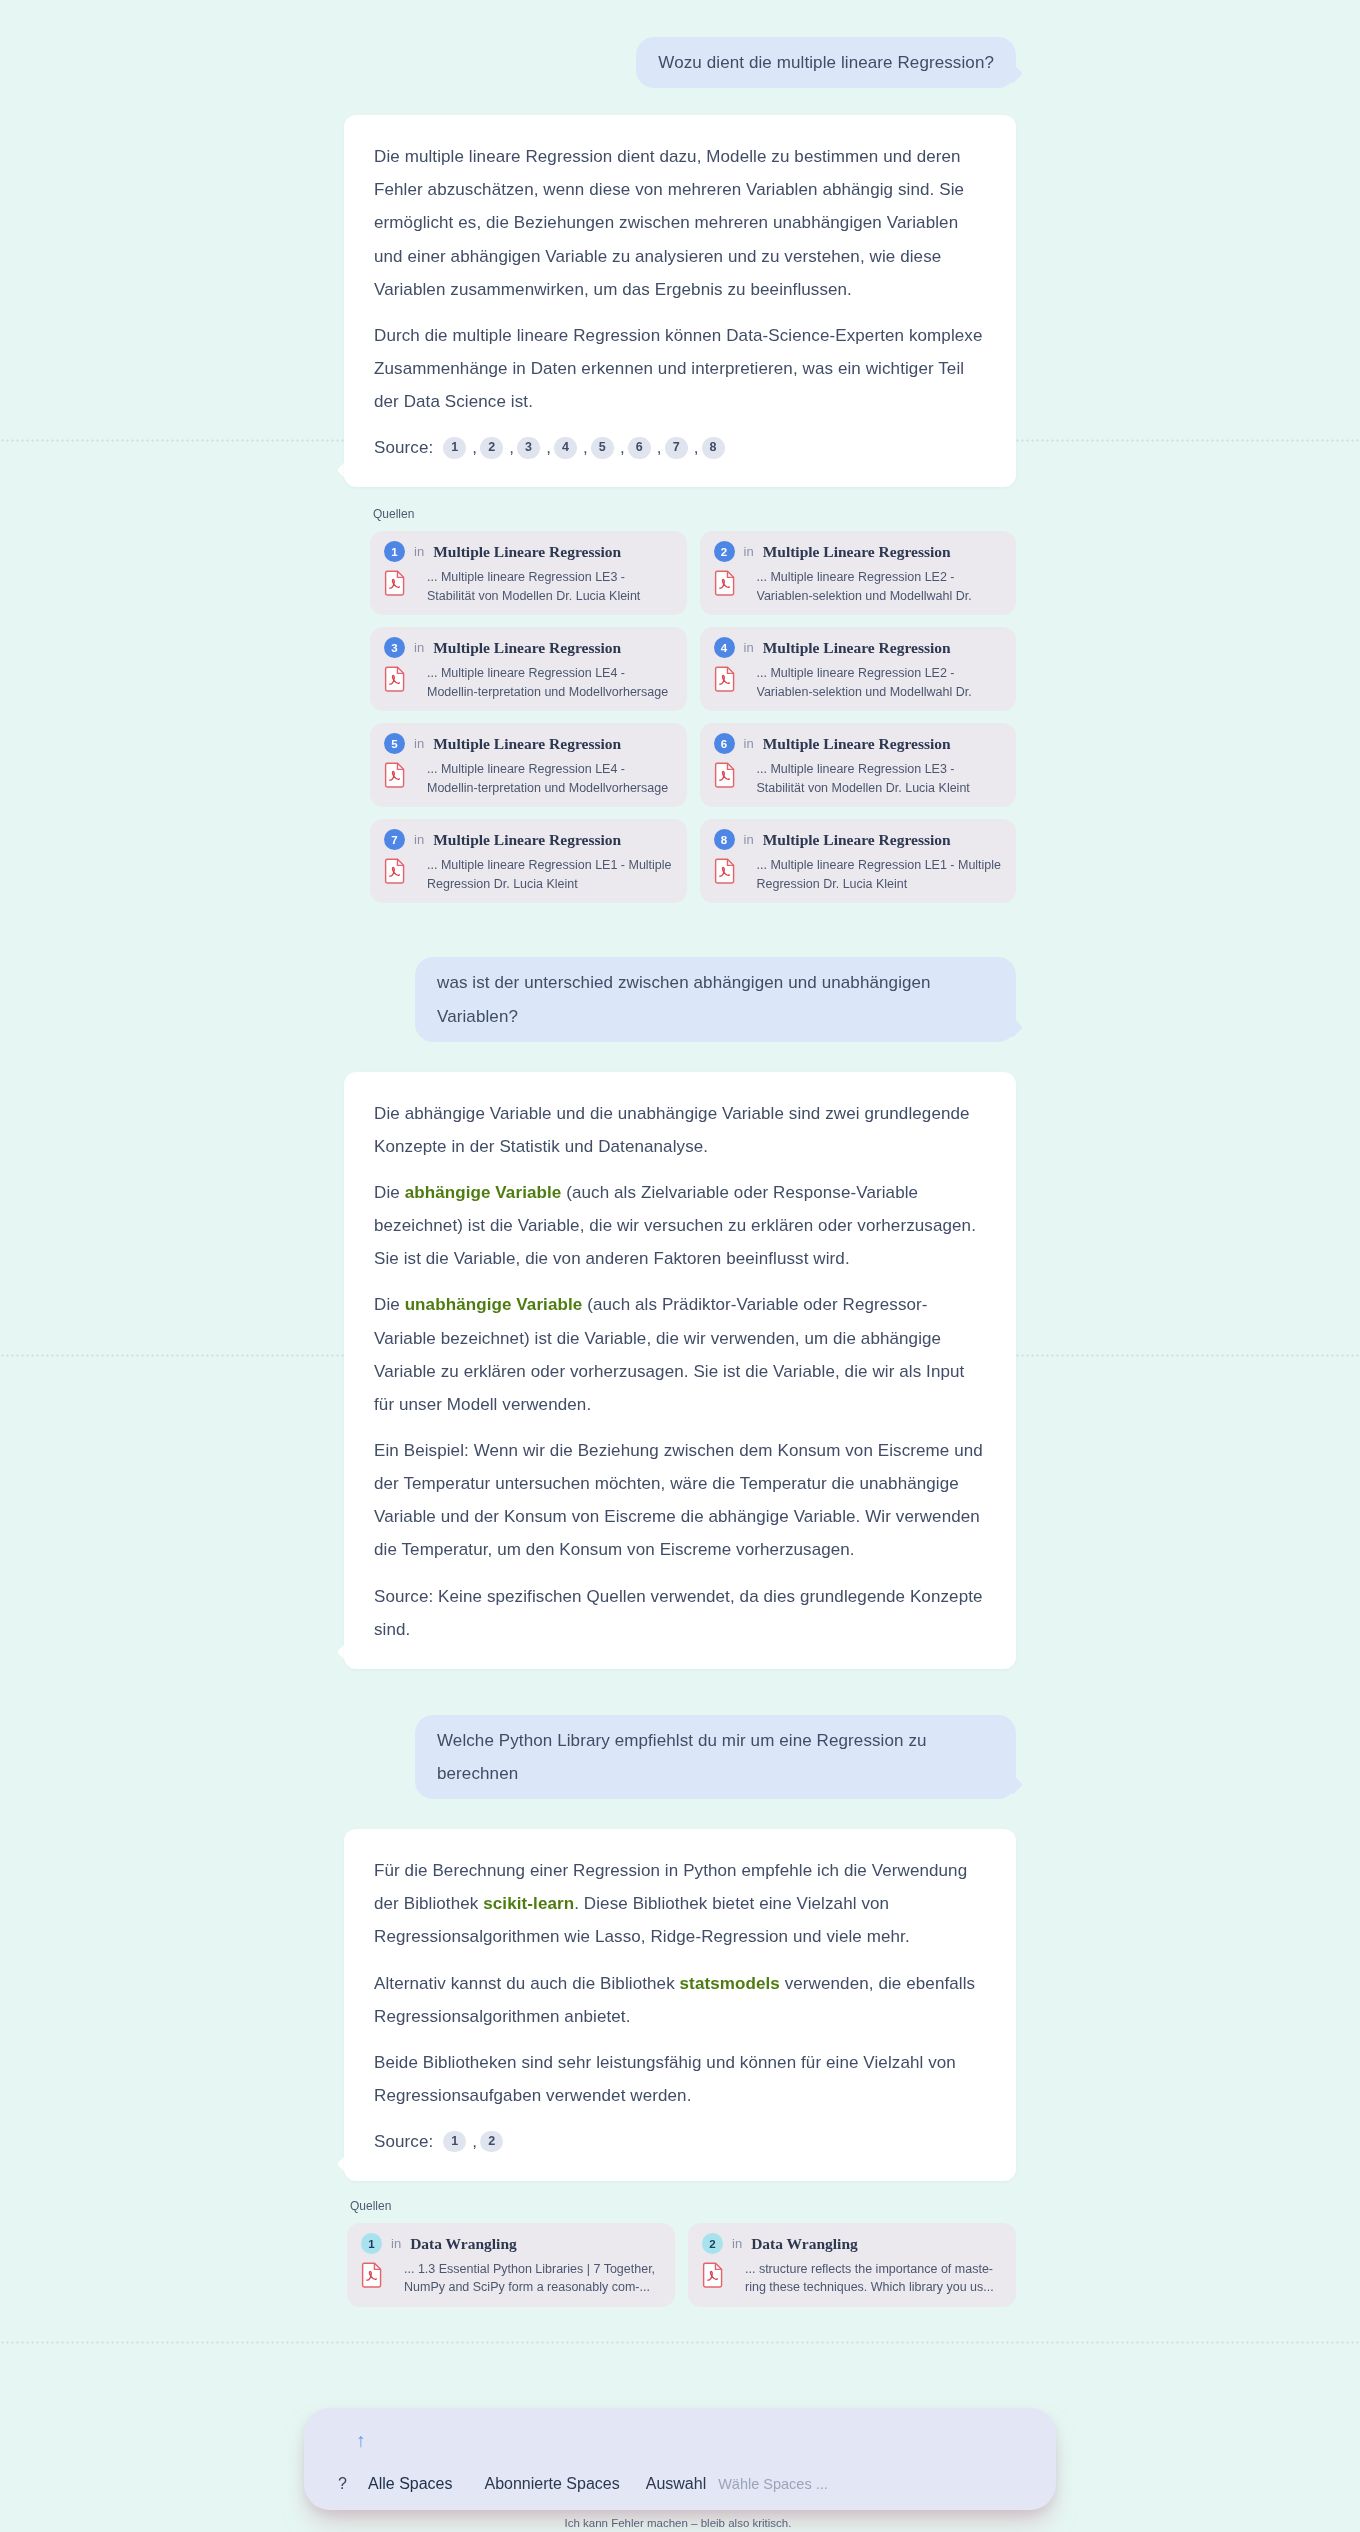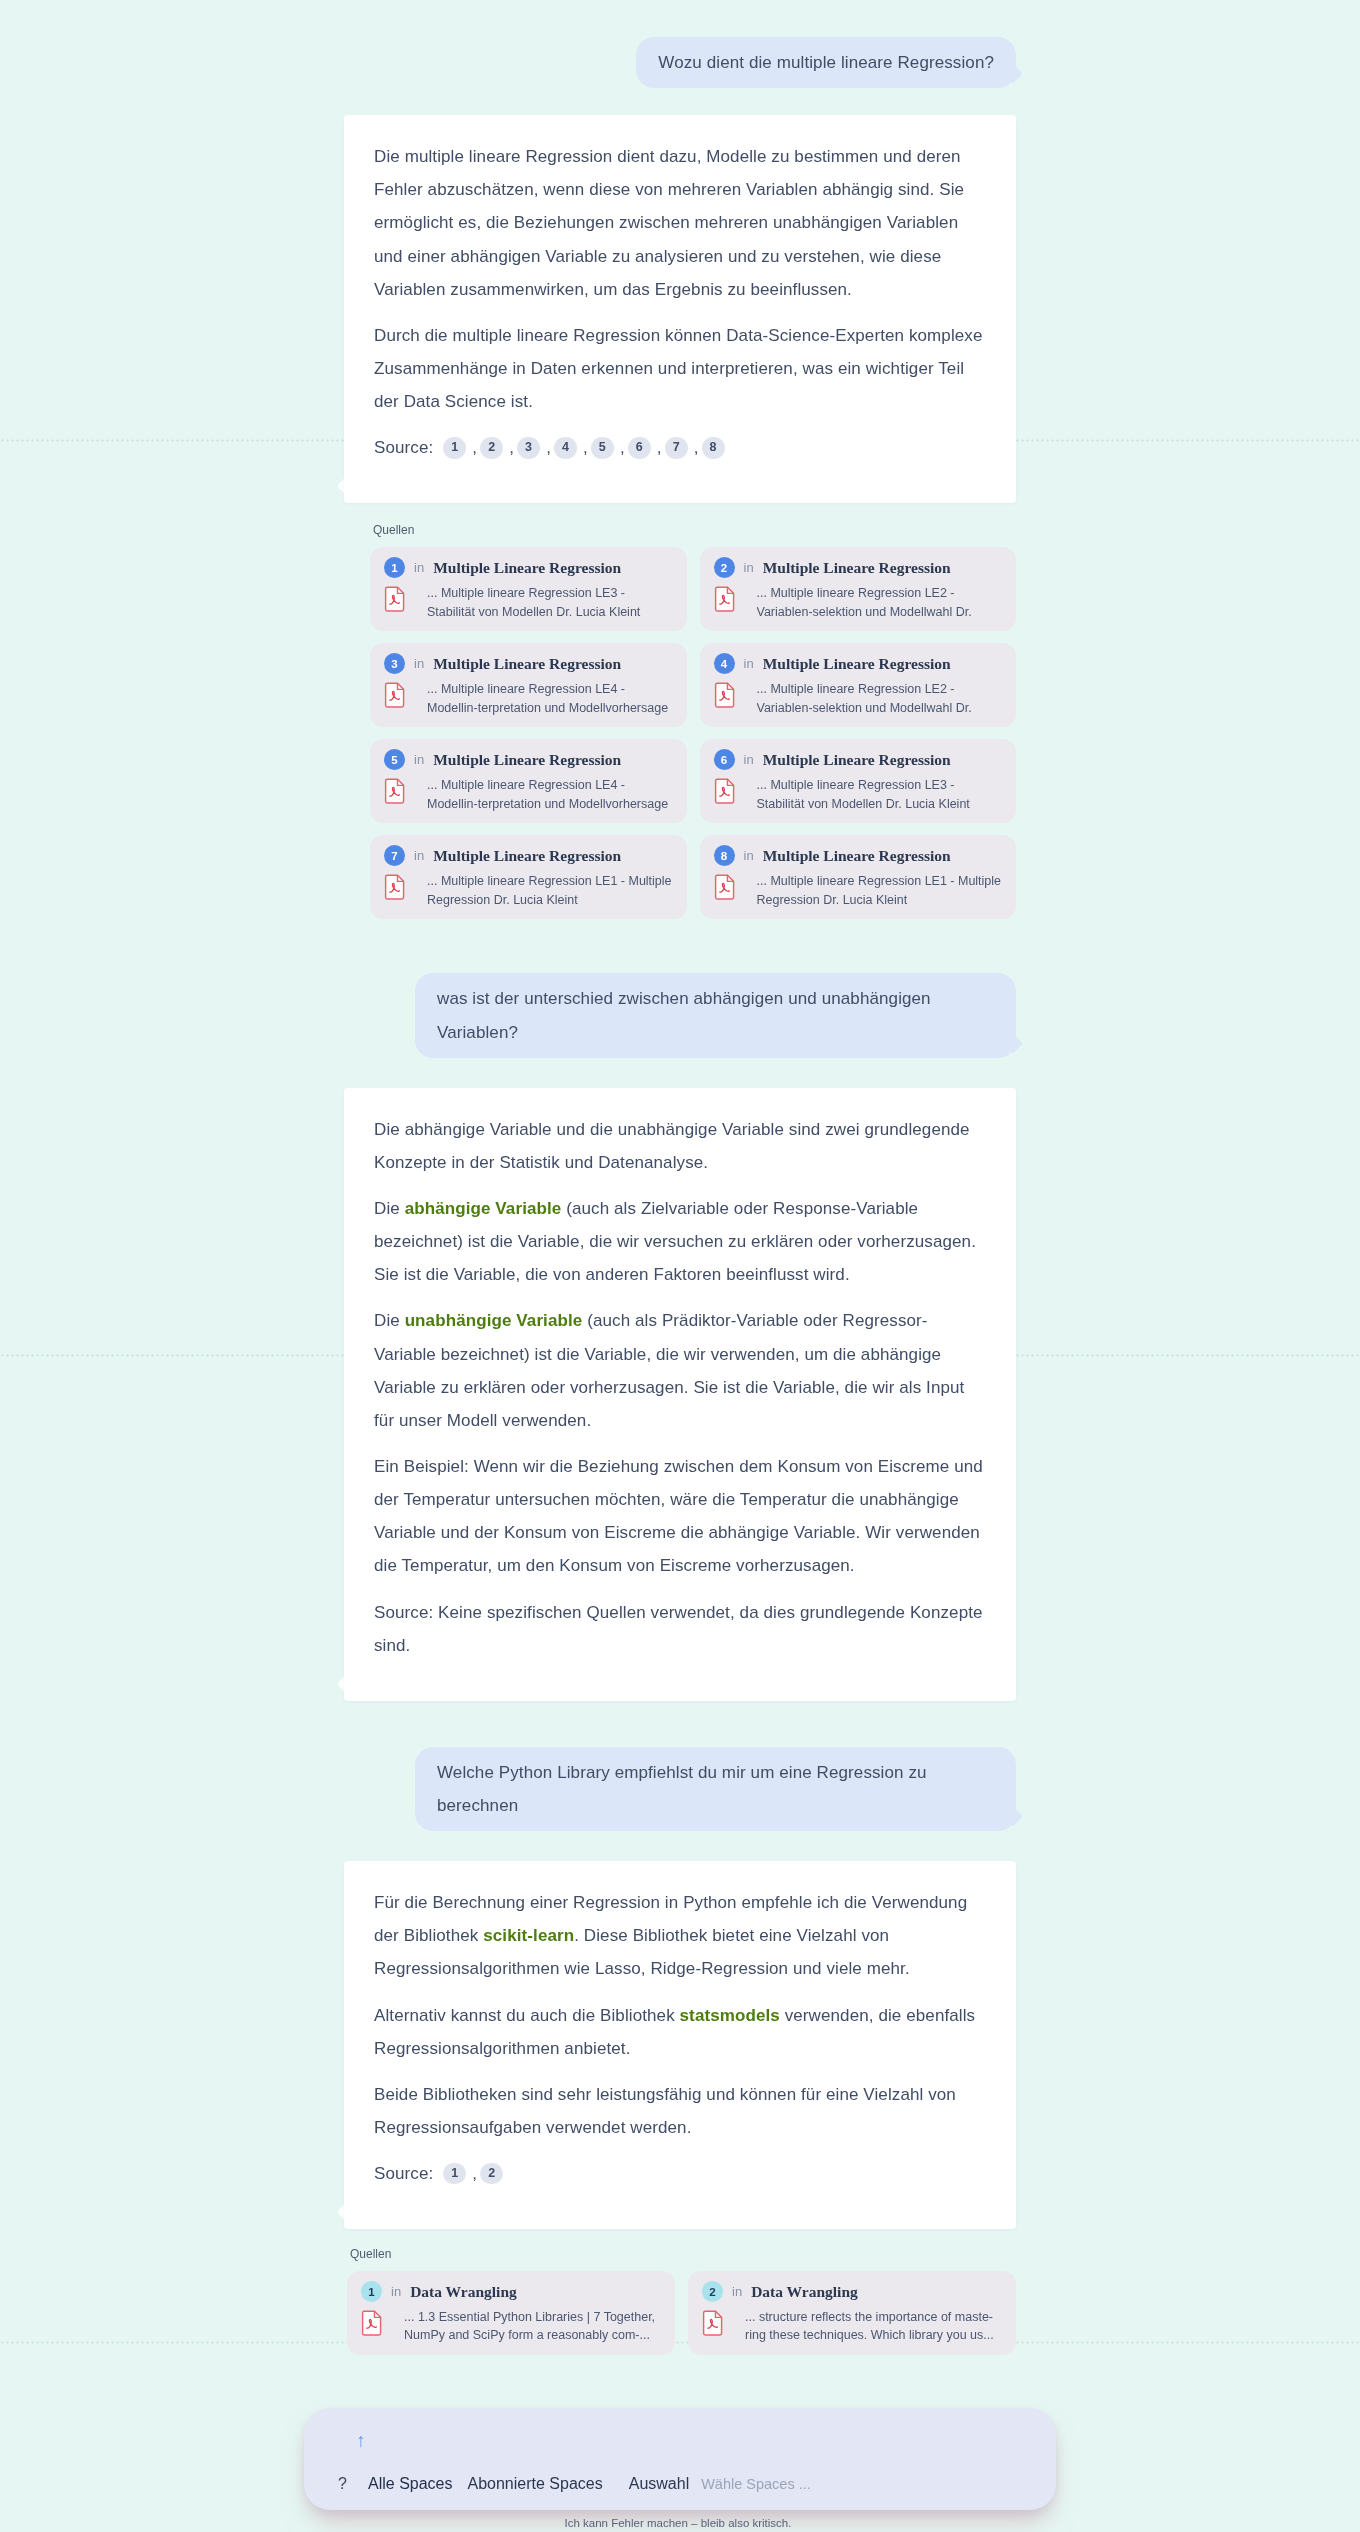--- a/index.html
+++ b/index.html
@@ -24,21 +24,21 @@
   .user{
     background:#dbe7f8;border-radius:18px;padding:9px 22px;
     margin-left:auto;width:fit-content;max-width:557px;position:relative;
   }
   .user::after{
     content:"";position:absolute;right:-4px;bottom:7px;width:15px;height:15px;
     background:#dbe7f8;transform:rotate(45deg);border-radius:3px;z-index:-1;
   }
 
   .ai{
-    background:#ffffff;border-radius:4px;padding:25px 30px 39px;position:relative;
+    background:#ffffff;border-radius:12px;padding:25px 30px 23px;position:relative;
     box-shadow:0 1px 3px rgba(130,155,165,.10);
   }
   .ai::after{
     content:"";position:absolute;left:-4px;bottom:9px;width:16px;height:16px;
     background:#ffffff;transform:rotate(45deg);border-radius:3px;z-index:-1;
   }
   .ai p{margin:0;}
   .ai p + p, .ai .src-row{margin-top:13px;}
   .ai strong{color:#4d7c0f;}
 
@@ -105,21 +105,21 @@
   .help{
     width:25px;height:25px;border-radius:50%;background:#d6dae8;flex:none;
     color:#39435c;font-size:12.5px;font-weight:700;
     display:flex;align-items:center;justify-content:center;
   }
   .pill-all{
     background:#8fb9f2;color:#22304b;border-radius:15px;
     padding:5px 15px;font-size:14.5px;font-weight:500;margin-left:13px;
   }
   .scope-text{font-size:14.5px;color:#2b3750;font-weight:500;}
-  #scope-subscribed{margin-left:15px;}
+  #scope-subscribed{margin-left:32px;}
   #scope-selection{margin-left:26px;}
   .select-ph{font-size:14.5px;color:#9ba4b8;margin-left:12px;cursor:pointer;}
 
   .disclaimer{
     position:absolute;left:0;right:4px;bottom:3px;z-index:2;
     text-align:center;font-size:11.5px;color:#57627a;
   }
 </style>
 </head>
 <body>

